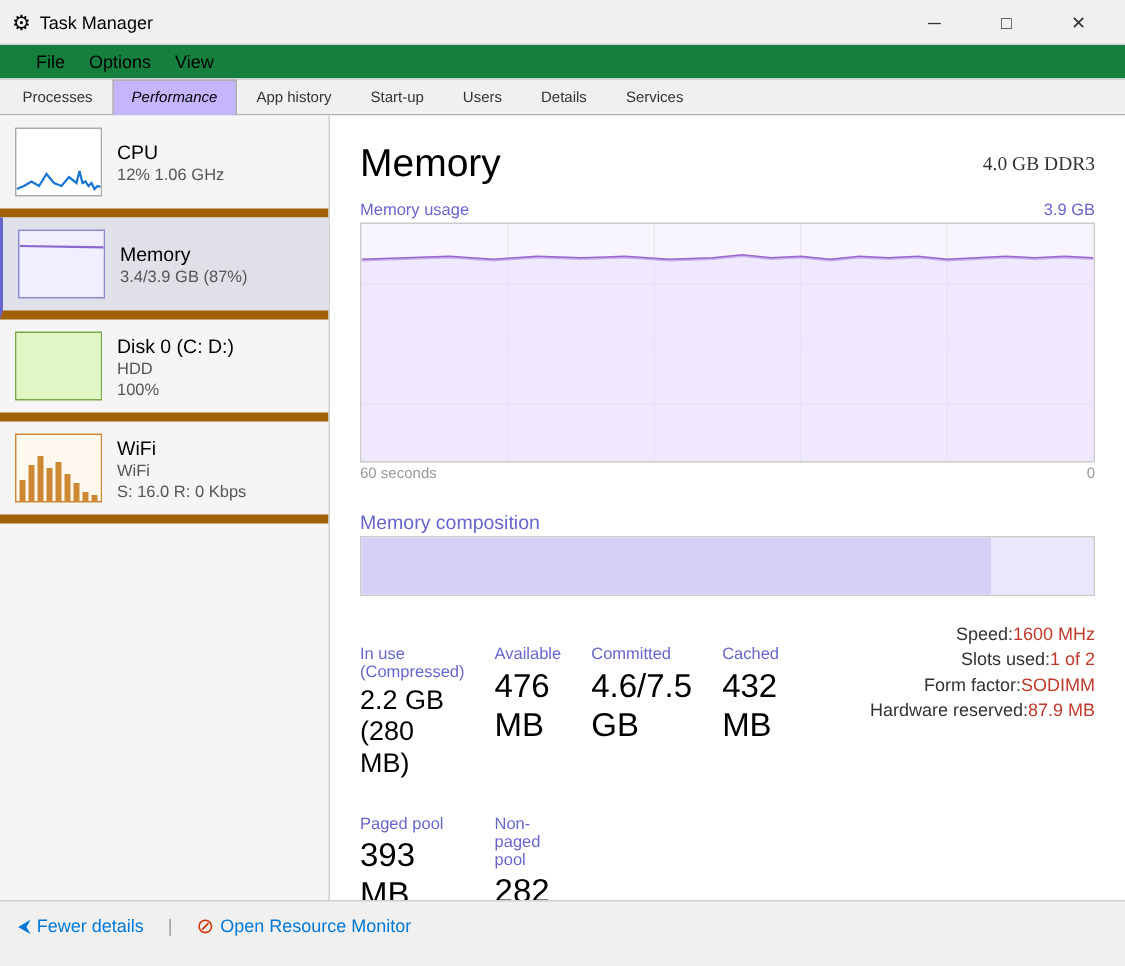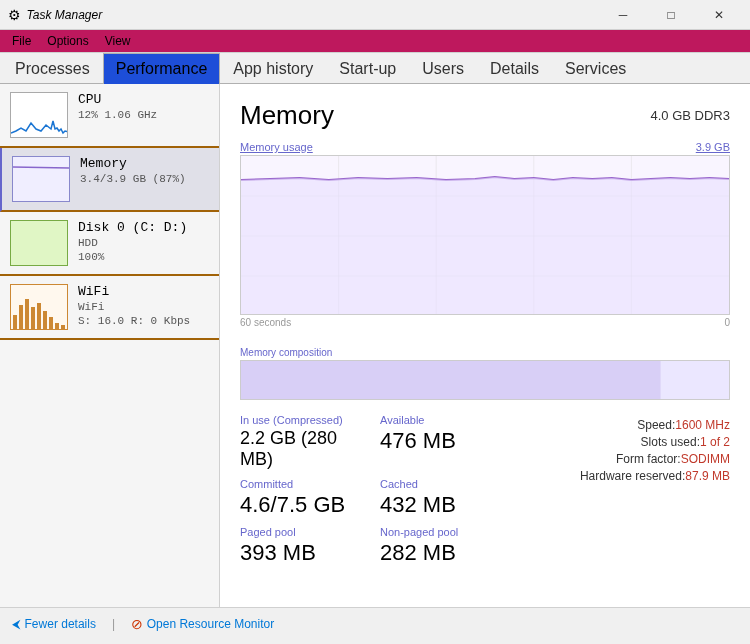--- a/index.html
+++ b/index.html
@@ -16,91 +16,91 @@
       height: 30px;
       display: flex;
       align-items: center;
       padding: 0 8px;
       border-bottom: 1px solid #d0d0d0;
     }
     .title-bar-title {
       font-size: 12px;
       color: #000;
       flex: 1;
-      font-style: italic;
     }
     .title-bar-controls {
       display: flex;
       gap: 2px;
     }
     .title-bar-btn {
       width: 46px;
       height: 30px;
       border: none;
       background: transparent;
       cursor: pointer;
       display: flex;
       align-items: center;
       justify-content: center;
       font-size: 12px;
       color: #333;
     }
     .menu-bar {
       display: flex;
-      background: #be185d;
-      padding: 2px 4px;
+      background: #15803d;
+      padding: 2px 16px;
       border-bottom: 1px solid #d0d0d0;
     }
     .menu-item {
       padding: 2px 8px;
       cursor: pointer;
       font-size: 12px;
       color: #000;
     }
     .tab-bar {
       display: flex;
       background: #f0f0f0;
       border-bottom: 1px solid #b0b0b0;
       padding: 0 2px;
     }
     .tab {
       padding: 6px 12px;
       cursor: pointer;
-      font-size: 16px;
+      font-size: 10px;
       color: #333;
       border: 1px solid transparent;
       border-bottom: none;
       margin-bottom: -1px;
       white-space: nowrap;
     }
     .tab.active {
-      background: #1d4ed8;
+      background: #c4b5fd;
       border-color: #b0b0b0;
       border-bottom-color: #ffffff;
       color: #000;
       font-weight: 500;
+      font-style: italic;
     }
     .main-content {
       display: flex;
       height: calc(644px - 30px - 26px - 33px - 32px);
       background: #fff;
     }
     .sidebar {
       width: 220px;
       background: #f5f5f5;
       border-right: 1px solid #d0d0d0;
       overflow-y: auto;
     }
     .sidebar-item {
       display: flex;
+      align-items: center;
       padding: 8px 10px;
       cursor: pointer;
-      border-bottom: 2px solid #a16207;
+      border-bottom: 6px solid #a16207;
       min-height: 62px;
-      font-family: Liberation Mono, monospace;
     }
     .sidebar-item.active { background: #e0e0e8; border-left: 2px solid #6666cc; }
     .sidebar-chart {
       width: 58px;
       height: 46px;
       border: 1px solid #999;
       margin-right: 10px;
       flex-shrink: 0;
       position: relative;
       overflow: hidden;
@@ -124,48 +124,48 @@
     .detail-title {
       font-size: 26px;
       font-weight: 300;
       color: #000;
     }
     .detail-subtitle {
       font-size: 13px;
       color: #333;
       text-align: center;
       margin-top: 8px;
+      font-family: Liberation Serif, serif;
     }
     .graph-section { margin-bottom: 10px; }
     .graph-label {
       font-size: 11px;
       color: #6666cc;
       margin-bottom: 2px;
       display: flex;
       justify-content: space-between;
-      text-decoration: underline;
     }
     .graph-container {
       width: 100%;
       height: 160px;
       border: 1px solid #ccc;
       background: #f9f5ff;
       position: relative;
       overflow: hidden;
     }
     .graph-time-labels {
       display: flex;
       justify-content: space-between;
       font-size: 10px;
       color: #999;
       margin-top: 2px;
       margin-bottom: 19px;
     }
     .composition-label {
-      font-size: 10px;
+      font-size: 13px;
       color: #6666cc;
       margin-bottom: 2px;
     }
     .composition-bar {
       width: 100%;
       height: 40px;
       border: 1px solid #ccc;
       background: #f0eeff;
       position: relative;
       overflow: hidden;
@@ -352,21 +352,21 @@
           <rect x="0" y="0" width="430" height="40" fill="#c0b0ee" opacity="0.5"></rect>
 
           <rect x="430" y="0" width="70" height="40" fill="#e0d8ff" opacity="0.3"></rect>
         </svg>
       </div>
     </div>
 
     <div style="display:flex; gap:30px;">
 
       <div style="flex:1;">
-        <div style="display:grid; grid-template-columns: 1fr 1fr; gap: 8px 20px;">
+        <div style="display:grid; grid-template-columns: 1fr 1fr 1fr 1fr; gap: 24px 20px; margin-top: 19px;">
 
           <div class="stat-block">
             <div class="stat-label">In use (Compressed)</div>
             <div class="stat-value" style="font-size:18px;">2.2 GB (280 MB)</div>
           </div>
 
           <div class="stat-block">
             <div class="stat-label">Available</div>
             <div class="stat-value">476 MB</div>
           </div>

